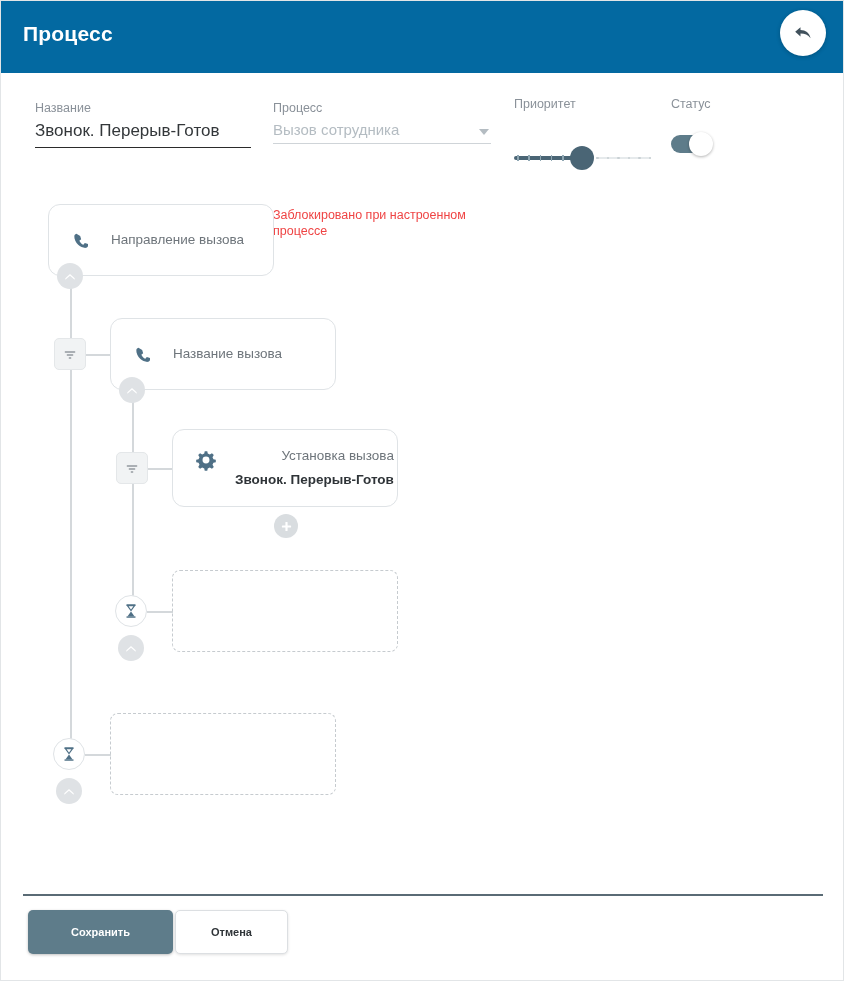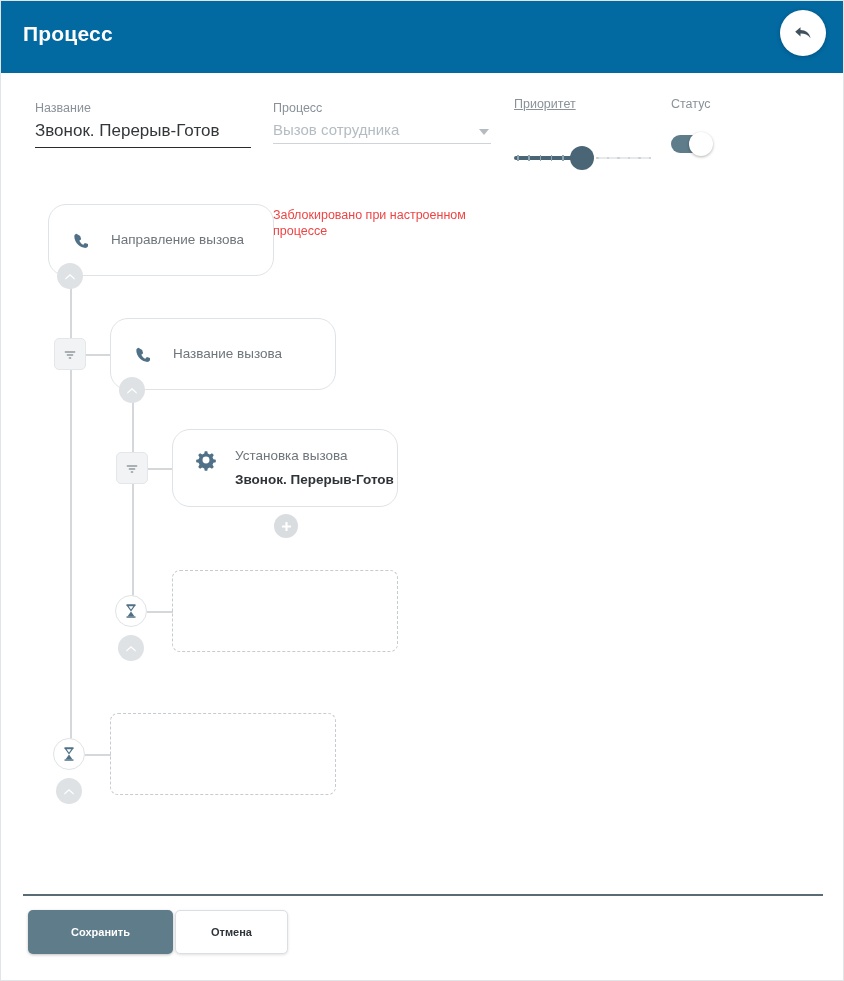--- a/index.html
+++ b/index.html
@@ -124,21 +124,21 @@
     color: #ef4444;
     margin-top: 45px;
   }
 
   .field-priority {
     position: absolute;
     left: 513px;
     top: 24px;
     width: 145px;
   }
-  .field-priority .field-label { display: block; margin-bottom: 38px; text-decoration: underline; }
+  .field-priority .field-label { display: block; margin-bottom: 38px; }
   .slider {
     position: relative;
     width: 137px;
     height: 16px;
   }
   .slider-track-filled {
     position: absolute;
     left: 0; top: 7px;
     width: 62px;
     height: 4px;
@@ -219,24 +219,25 @@
   .canvas {
     position: absolute;
     left: 0; top: 196px;
     width: 844px;
     height: 680px;
   }
   .flow-card {
     position: absolute;
     background: #ffffff;
     border: 1px solid #dfe3e6;
-    border-radius: 18px;
-    box-sizing: border-box;
-    display: flex;
-    align-items: center;
+    border-radius: 12px;
+    box-sizing: border-box;
+    display: flex;
+    align-items: center;
+    text-align: right;
   }
   .card-icon {
     position: absolute;
     display: flex;
     align-items: center;
     justify-content: center;
   }
   .card-text-wrap {
     position: absolute;
   }

